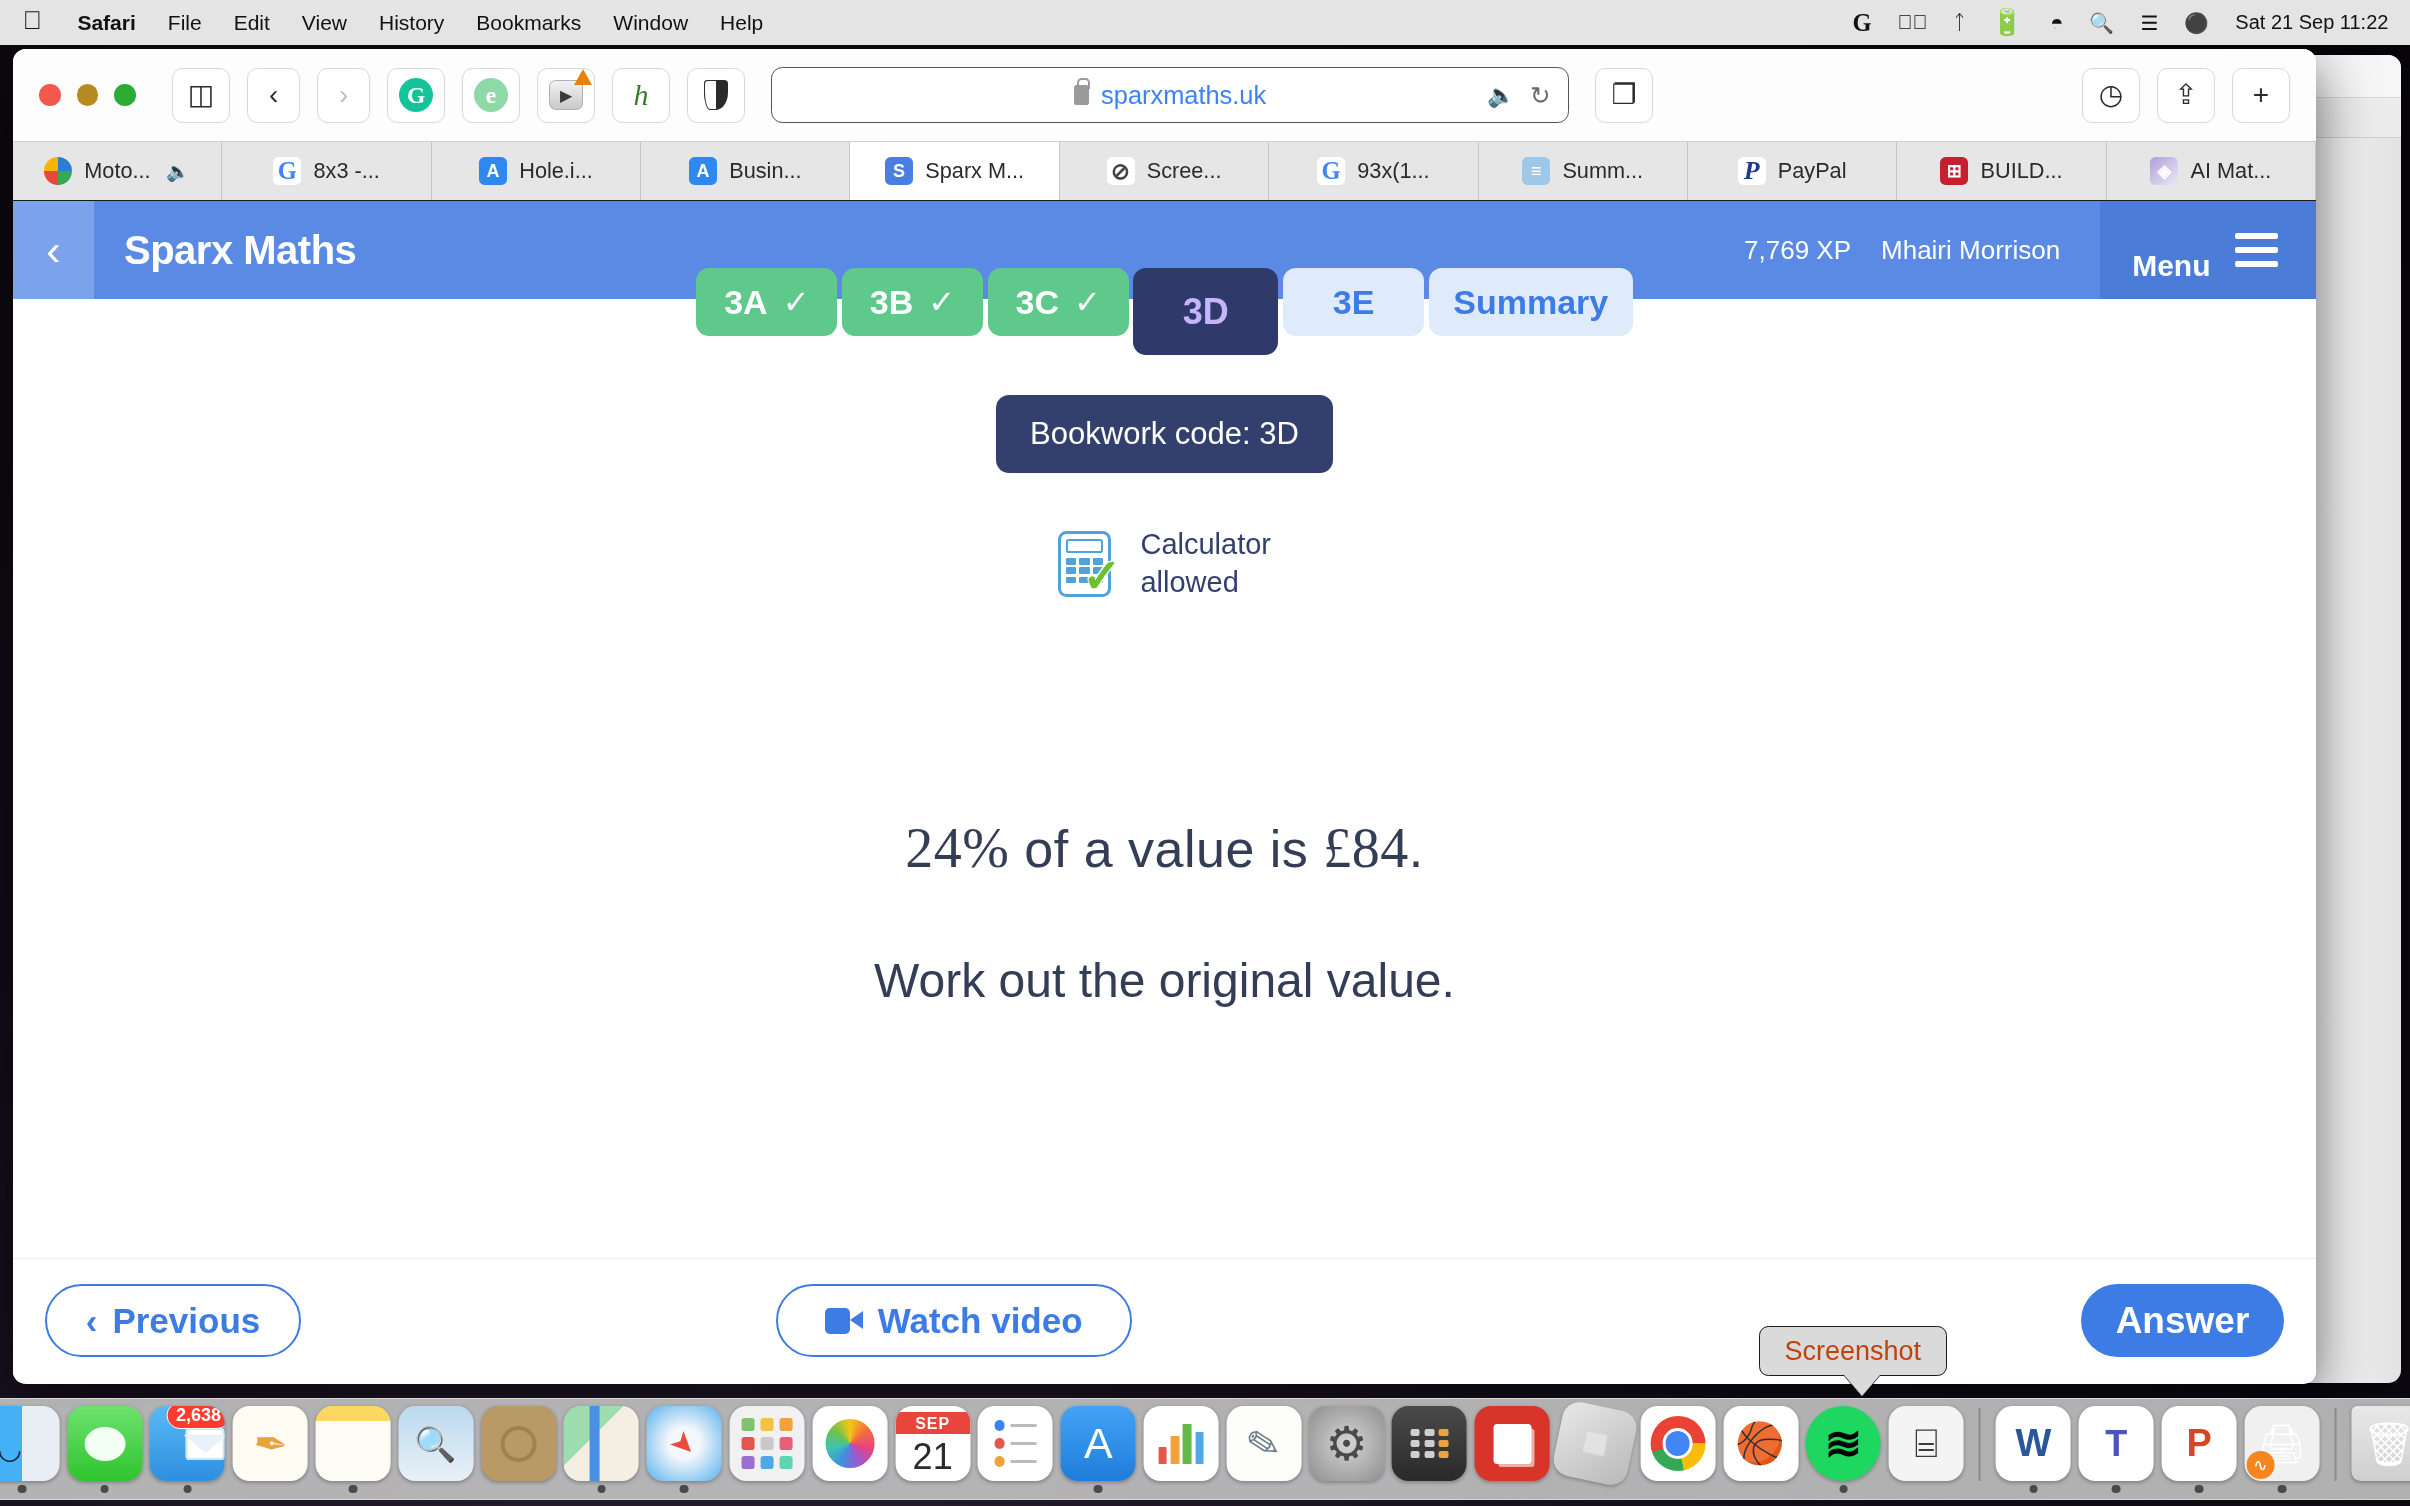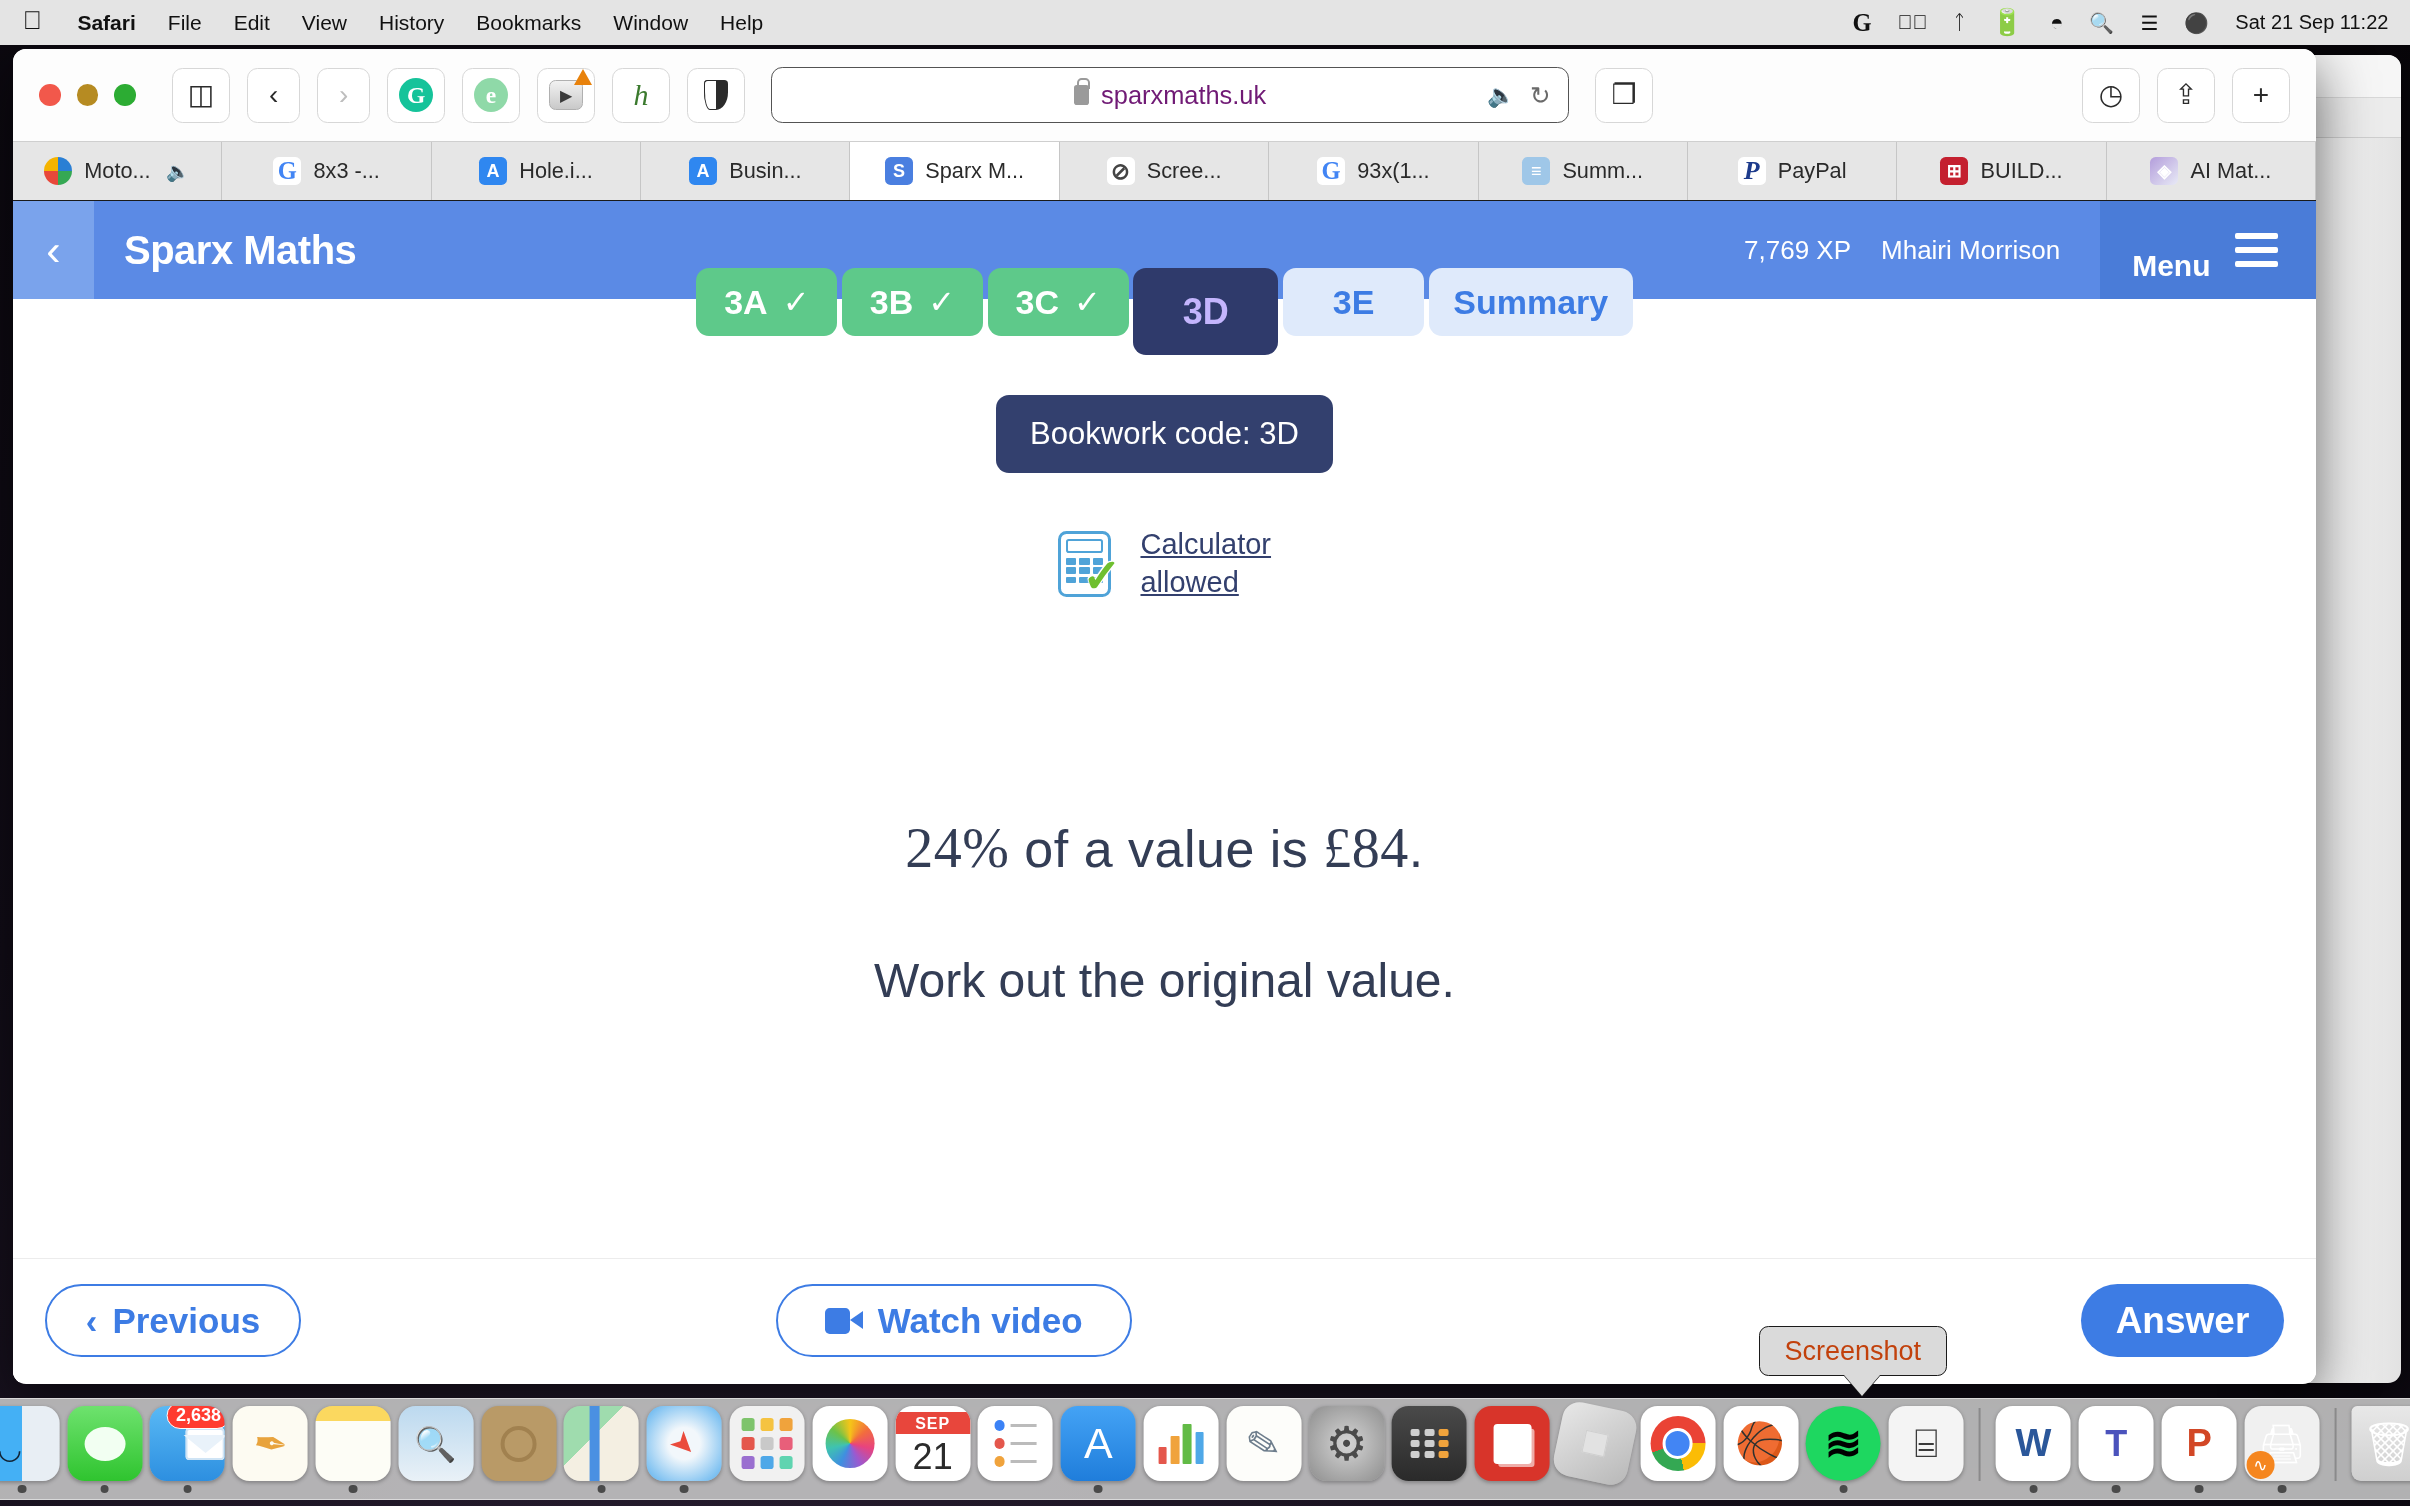--- a/index.html
+++ b/index.html
@@ -164,21 +164,21 @@
     position: relative;
   }
   .lock-icon::before {
     content: "";
     position: absolute; left: 3.3px; top: -7.5px;
     width: 8.5px; height: 9.4px;
     border: 2.4px solid #9a9a9a;
     border-bottom: none;
     border-radius: 4.7px 4.7px 0 0;
   }
-  .url-text { font-size: 25.4px; color: #701a75; }
+  .url-text { font-size: 25.4px; color: #3b82f6; }
   .url-right {
     position: absolute; right: 17px;
     display: flex; align-items: center; gap: 15px;
   }
   .spk { font-size: 22.6px; color: #1c6b22; }
   .reload { font-size: 24.5px; color: #6a6a6a; }
 
   .tb-spacer { flex: 0 0 auto; width: 395px; }
 
   
@@ -296,21 +296,21 @@
     padding: 5.6px 4.7px;
   }
   .calc-screen { height: 14px; border: 2.8px solid #4fa3d8; border-radius: 2.8px; }
   .calc-keys { display: grid; grid-template-columns: repeat(3, 1fr); gap: 2.8px; margin-top: 4.7px; }
   .calc-keys i { display: block; height: 6.6px; background: #4fa3d8; border-radius: 0.9px; }
   .calc-check {
     position: absolute; right: -5.6px; bottom: -1.9px;
     font-size: 47px; color: #6fbf2f; font-weight: bold; line-height: 1;
     text-shadow: 0 0 2.8px #fff, 0.9px 0.9px 0 #fff, -0.9px -0.9px 0 #fff;
   }
-  .calc-text { font-size: 29px; color: #33406e; line-height: 1.3; text-decoration: underline; }
+  .calc-text { font-size: 29px; color: #33406e; line-height: 1.3; }
 
   
   .question {
     text-align: center;
     color: #333d55;
     margin-top: 215px;
   }
   .q-line1 { font-size: 52px; letter-spacing: 0.5px; }
   .q-line2 { font-size: 48px; margin-top: 73px; }
   .mathy { font-family: "Liberation Serif", serif; font-size: 56px; }

